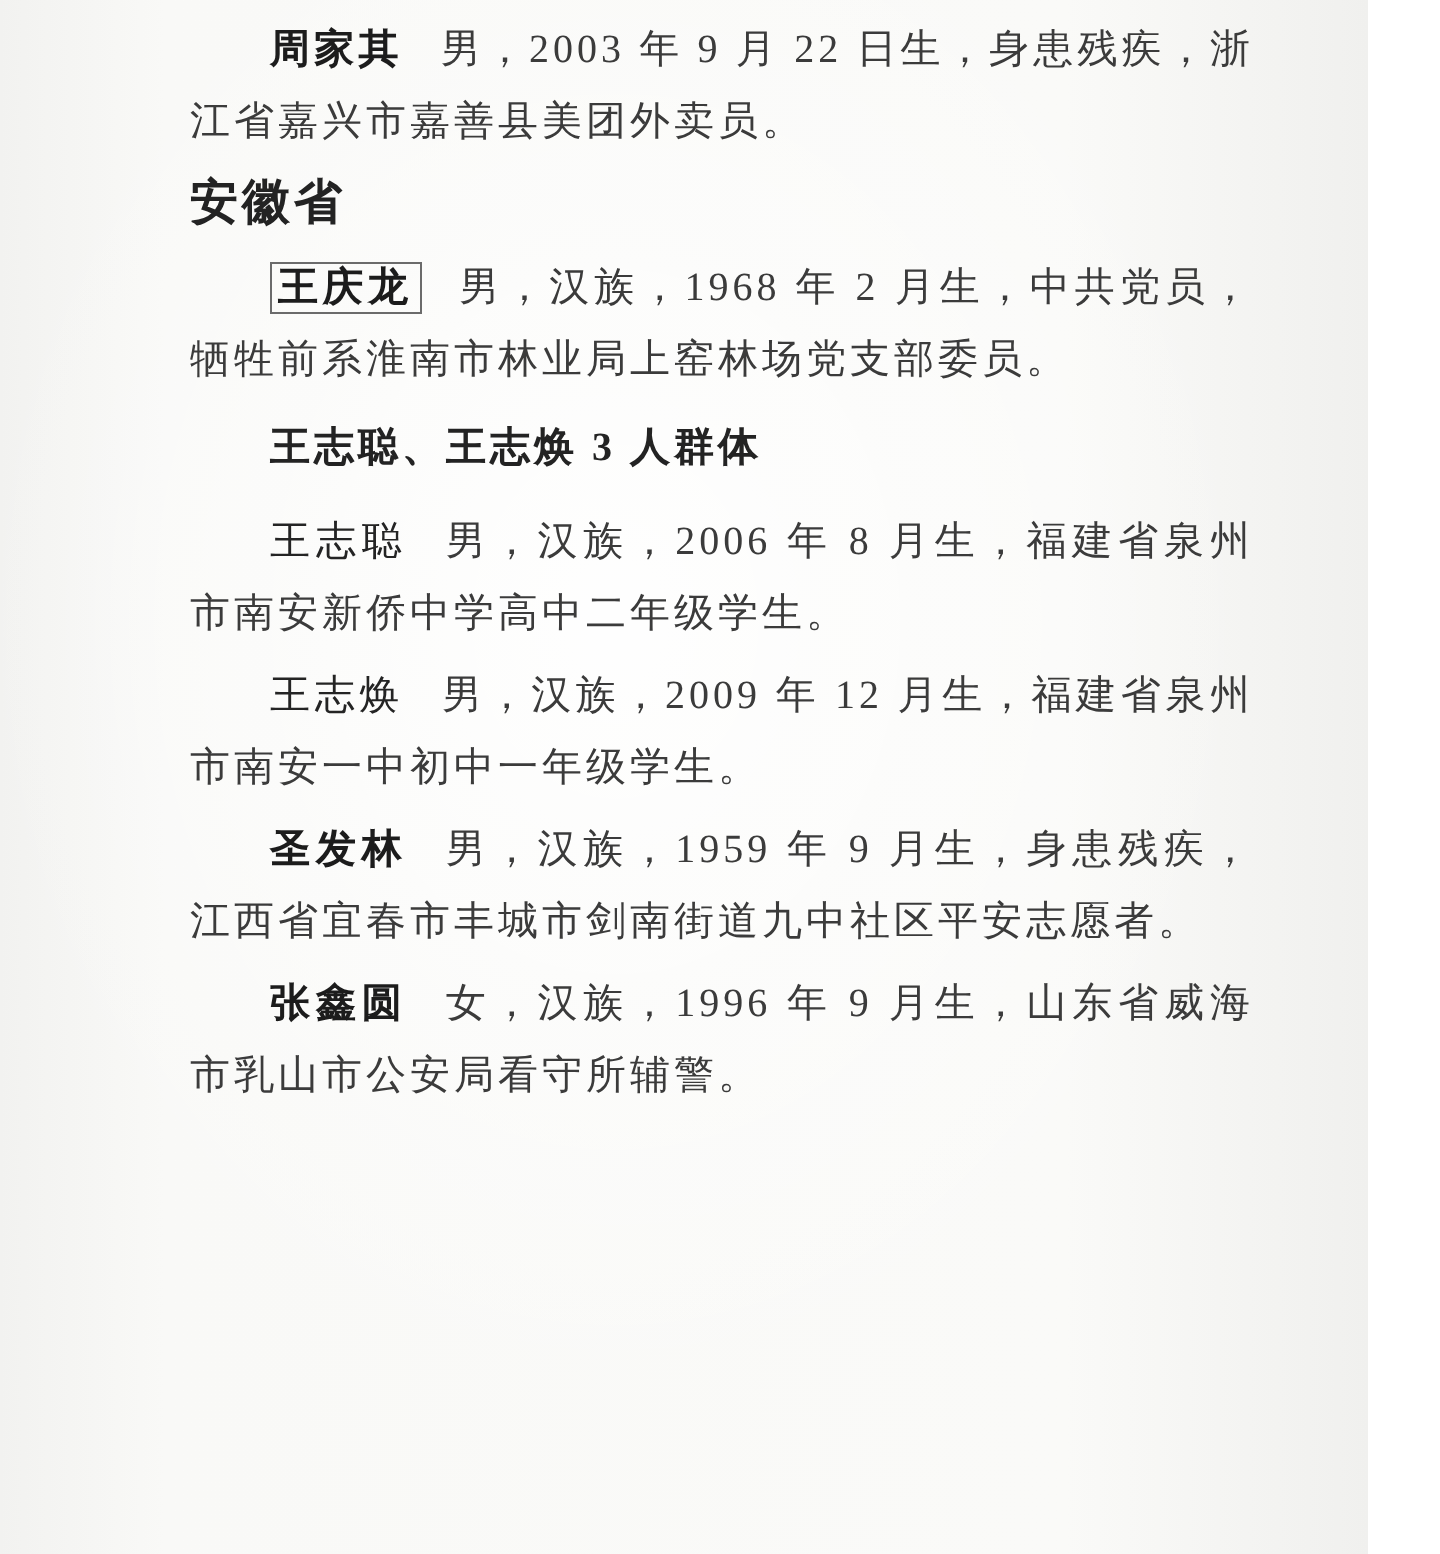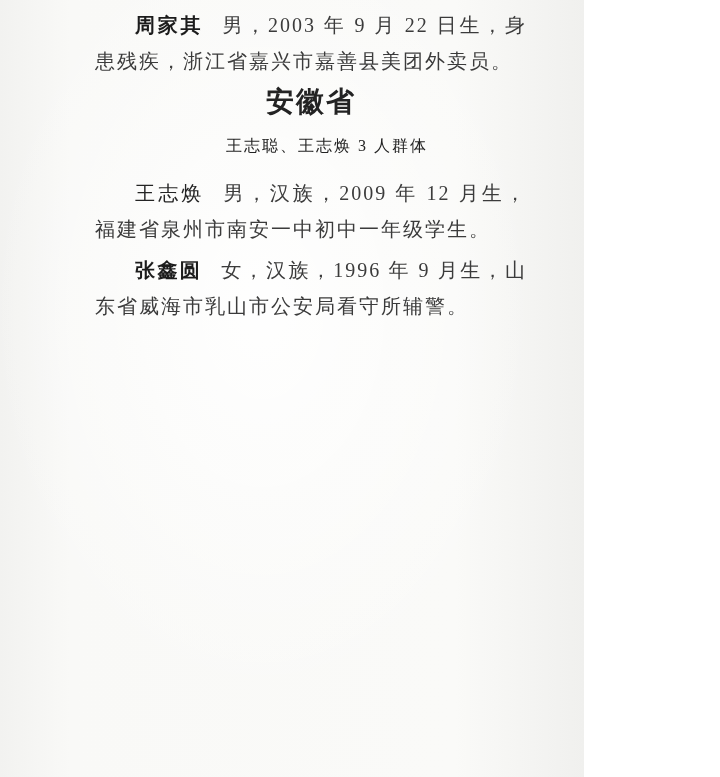--- a/index.html
+++ b/index.html
@@ -6,21 +6,21 @@
     margin: 0;
     padding: 0;
   }
   body {
     width: 720px;
     height: 777px;
     overflow: hidden;
     font-family: "Liberation Serif", "DejaVu Serif", serif;
   }
   .page {
-    width: 584px;
+    width: 684px;
     height: 777px;
     box-sizing: border-box;
     padding: 7px 57px 0 95px;
     background:
       radial-gradient(ellipse at 45% 40%, rgba(255,255,255,0.9) 0%, rgba(255,255,255,0) 60%),
       linear-gradient(90deg, #f2f2f0 0%, #f9f9f7 12%, #fafaf8 78%, #f0f0ee 100%);
   }
   .doc {
     width: 100%;
   }
@@ -40,43 +40,44 @@
   }
   .pname.bold {
     font-weight: bold;
     color: #1c1c1c;
   }
   .pname.boxed {
     border: 1px solid #6b6b6b;
     padding: 1px 3px;
   }
   .province {
-    font-size: 28px;
+    font-size: 24px;
     line-height: 36px;
     font-weight: bold;
     color: #232323;
     letter-spacing: 2px;
     margin: 0 0 6px 0;
-    text-align: center;
   }
   .group {
-    font-size: 16px;
+    font-size: 20px;
     line-height: 36px;
-    font-weight: normal;
+    font-weight: bold;
     color: #232323;
     letter-spacing: 2px;
     text-indent: 2em;
     margin: 8px 0 11px 0;
-    text-align: center;
   }
 </style>
 </head>
 <body>
 
 <div class="page">
   <div class="doc" id="doc">
       <p class="entry"><span class="pname bold">周家其</span><span class="ptext">男，2003 年 9 月 22 日生，身患残疾，浙江省嘉兴市嘉善县美团外卖员。</span></p>
       <div class="province">安徽省</div>
+      <p class="entry"><span class="pname bold boxed">王庆龙</span><span class="ptext">男，汉族，1968 年 2 月生，中共党员，牺牲前系淮南市林业局上窑林场党支部委员。</span></p>
       <div class="group">王志聪、王志焕 3 人群体</div>
+      <p class="entry"><span class="pname">王志聪</span><span class="ptext">男，汉族，2006 年 8 月生，福建省泉州市南安新侨中学高中二年级学生。</span></p>
       <p class="entry"><span class="pname">王志焕</span><span class="ptext">男，汉族，2009 年 12 月生，福建省泉州市南安一中初中一年级学生。</span></p>
+      <p class="entry"><span class="pname bold">圣发林</span><span class="ptext">男，汉族，1959 年 9 月生，身患残疾，江西省宜春市丰城市剑南街道九中社区平安志愿者。</span></p>
       <p class="entry"><span class="pname bold">张鑫圆</span><span class="ptext">女，汉族，1996 年 9 月生，山东省威海市乳山市公安局看守所辅警。</span></p>
     </div>
 </div>
 
 </body></html>

